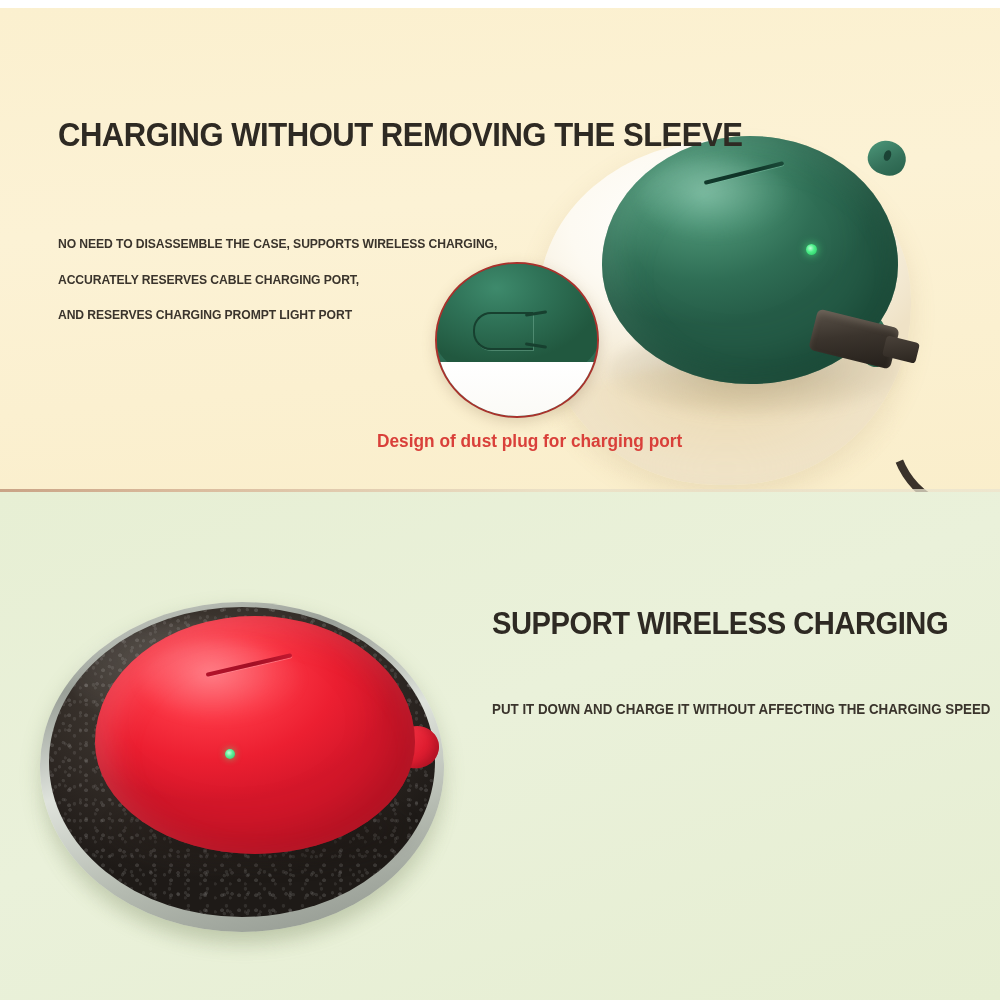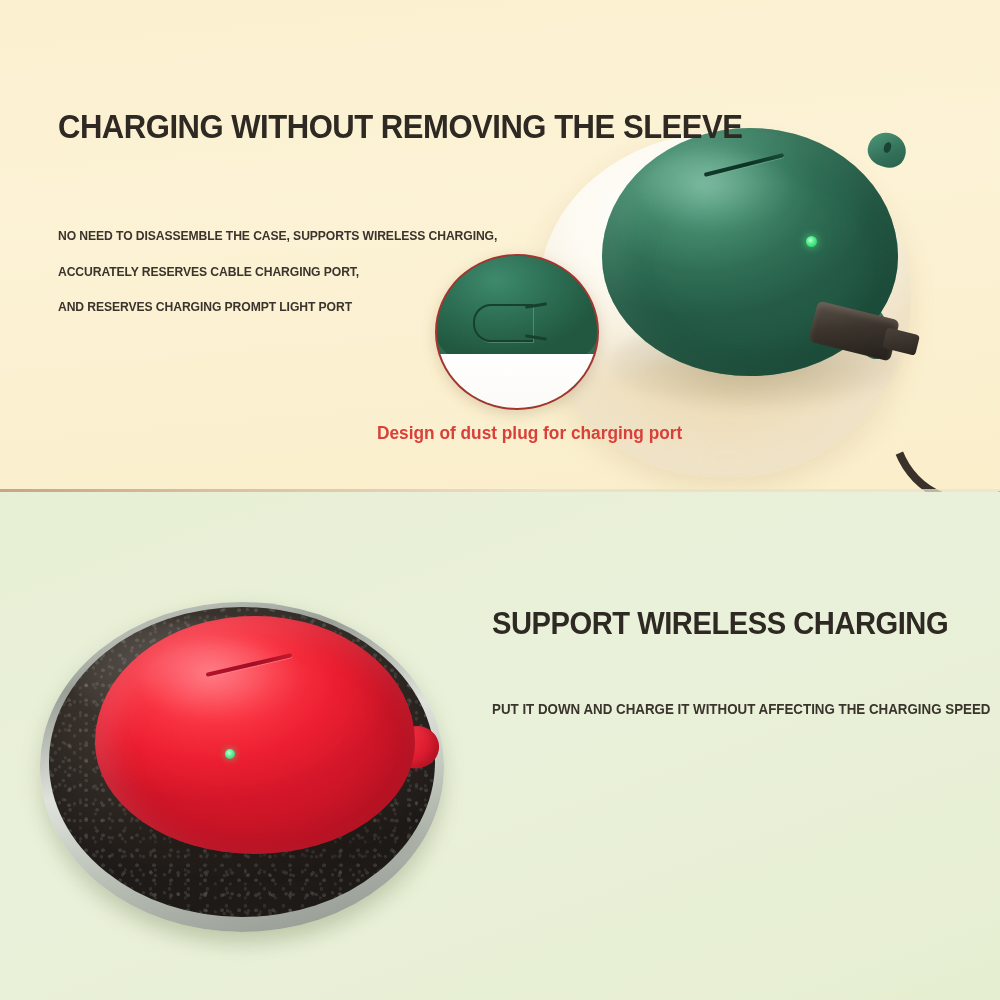--- a/index.html
+++ b/index.html
@@ -17,21 +17,21 @@
     width: 1000px;
     height: 1000px;
     overflow: hidden;
     background: #ffffff;
   }
 
   
   .panel-top {
     position: absolute;
     left: 0;
-    top: 0;
+    top: 8px;
     width: 1000px;
     height: 492px;
     background: linear-gradient(175deg, #fbf0cf 0%, #fcf2d5 40%, #faeecb 100%);
     overflow: hidden;
   }
   .panel-divider {
     position: absolute;
     left: 0;
     top: 489px;
     width: 1000px;

